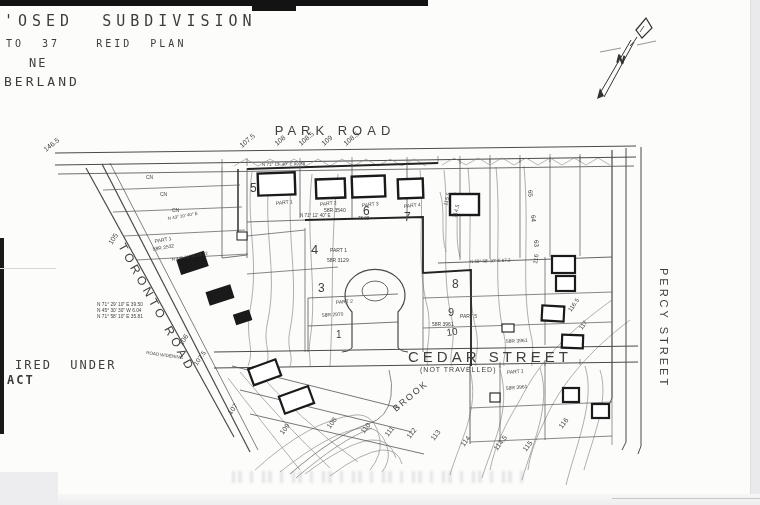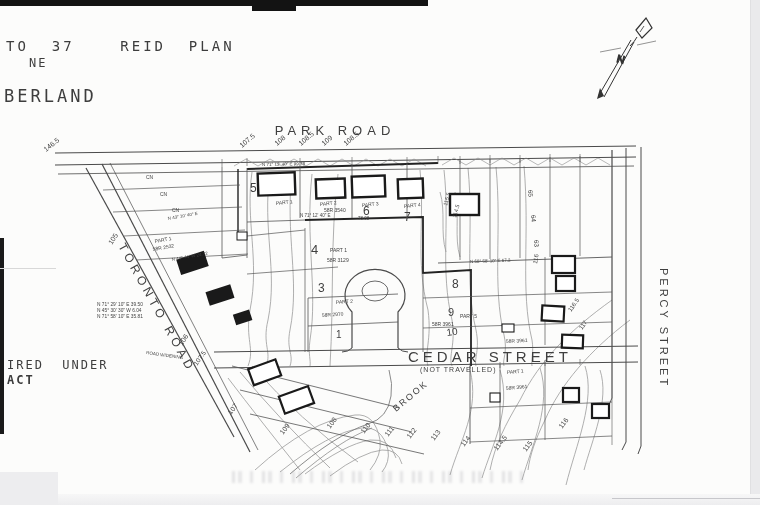--- a/index.html
+++ b/index.html
@@ -16,33 +16,34 @@
   #crease-left{left:0;top:268px;width:56px;height:1px;background:#d8d8d8;}
   #line-br{left:612px;top:498px;width:148px;height:1px;background:#c7c7cb;}
   
   #watermark{left:232px;top:471px;width:292px;height:12px;opacity:.45;filter:blur(1.3px);
     background:repeating-linear-gradient(90deg,rgba(150,150,158,.55) 0 3px,rgba(255,255,255,0) 3px 6px,
       rgba(150,150,158,.45) 6px 10px,rgba(255,255,255,0) 10px 18px,rgba(150,150,158,.5) 18px 21px,
       rgba(255,255,255,0) 21px 30px);}
   
   .typed{color:#3d3d3d;font-family:"DejaVu Sans Mono",monospace;white-space:pre;}
   #hdr1{left:4px;top:12px;font-size:15px;letter-spacing:5px;}
-  #hdr2{left:6px;top:38px;font-size:14px;letter-spacing:3px;}
+  #hdr2{left:6px;top:38px;font-size:10px;letter-spacing:3px;}
   #hdr3{left:6px;top:56px;font-size:12px;letter-spacing:2px;margin-left:23px;}
-  #hdr4{left:4px;top:74px;font-size:17px;letter-spacing:3px;margin-top:12px;}
-  #note1{left:7px;top:358px;font-size:12px;letter-spacing:2px;}
+  #hdr4{left:4px;top:74px;font-size:13px;letter-spacing:3px;}
+  #note1{left:15px;top:358px;font-size:12px;letter-spacing:2px;}
   #note2{left:7px;top:373px;font-size:12px;letter-spacing:2px;font-weight:bold;}
   svg text{font-family:"Liberation Sans",sans-serif;fill:#3f3f3f;}
   svg{position:absolute;left:0;top:0;}
 </style>
 </head>
 <body>
 
 <div id="page">
 
+  <div class="abs typed" id="hdr1">'OSED  SUBDIVISION</div>
   <div class="abs typed" id="hdr2">TO  37    REID  PLAN</div>
   <div class="abs typed" id="hdr3">NE</div>
   <div class="abs typed" id="hdr4">BERLAND</div>
 
   <div class="abs typed" id="note1">IRED  UNDER</div>
   <div class="abs typed" id="note2">ACT</div>
 
   <svg width="760" height="505" viewBox="0 0 760 505">
 
     <g stroke="#9b9b9b" stroke-width="0.8" fill="none">

